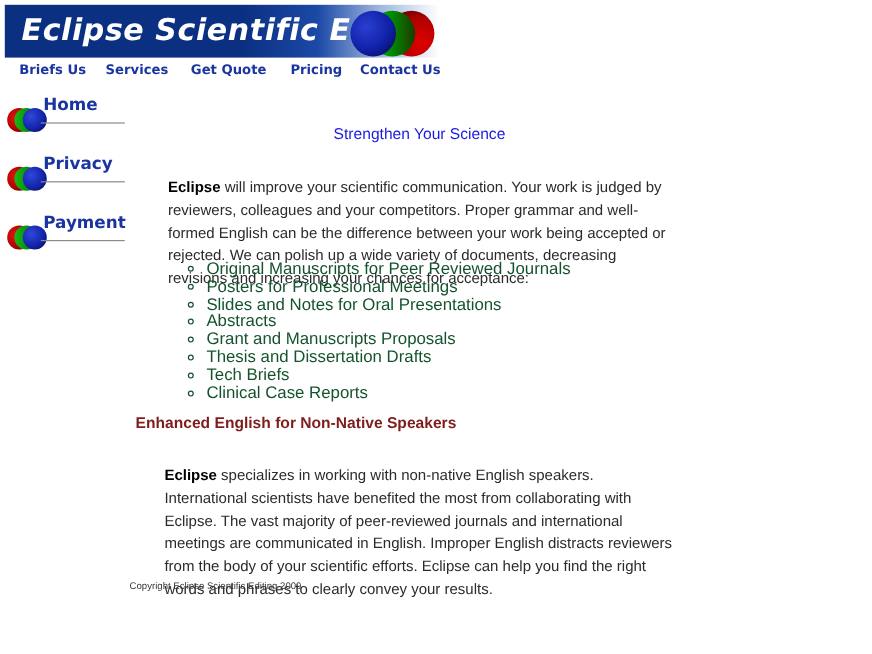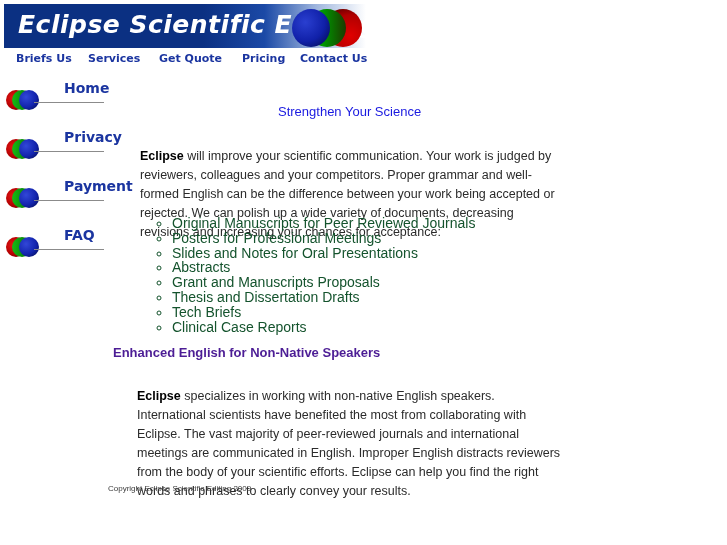--- a/index.html
+++ b/index.html
@@ -132,21 +132,20 @@
   }
   .side-label {
     position: absolute;
     left: 36px;
     top: 0px;
     font-family: "DejaVu Sans", sans-serif;
     font-size: 14px;
     font-weight: bold;
     color: #1b35a0;
     white-space: nowrap;
-    margin-left: 28px;
   }
   .side-rule {
     position: absolute;
     left: 34px;
     top: 22px;
     width: 70px;
     height: 1px;
     background: #8b8b8b;
   }
 
@@ -194,21 +193,21 @@
     padding: 0;
     margin: 0;
   }
 
   #section2-title {
     position: absolute;
     left: 113px;
     top: 345px;
     font-size: 13px;
     font-weight: bold;
-    color: #4c1d95;
+    color: #7f1d1d;
     white-space: nowrap;
   }
   #section2-paragraph {
     position: absolute;
     left: 137px;
     top: 374px;
     width: 425px;
     font-size: 12.5px;
     line-height: 19px;
     color: #2b2b2b;
@@ -272,29 +271,20 @@
   <div class="side-item">
     <div class="side-icon">
       <div class="c c-red"></div>
       <div class="c c-green"></div>
       <div class="c c-blue"></div>
     </div>
     <div class="side-label">Payment</div>
     <div class="side-rule"></div>
   </div>
 
-  <div class="side-item">
-    <div class="side-icon">
-      <div class="c c-red"></div>
-      <div class="c c-green"></div>
-      <div class="c c-blue"></div>
-    </div>
-    <div class="side-label">FAQ</div>
-    <div class="side-rule"></div>
-  </div>
 
 </div>
 
 <div id="main">
 
   <div id="main-title">Strengthen Your Science</div>
 
   <p id="intro-paragraph"><b>Eclipse</b><span> will improve your scientific communication. Your work is judged by reviewers, colleagues and your competitors. Proper grammar and well-formed English can be the difference between your work being accepted or rejected. We can polish up a wide variety of documents, decreasing revisions and increasing your chances for acceptance:</span></p>
 
   <ul id="services-list">

